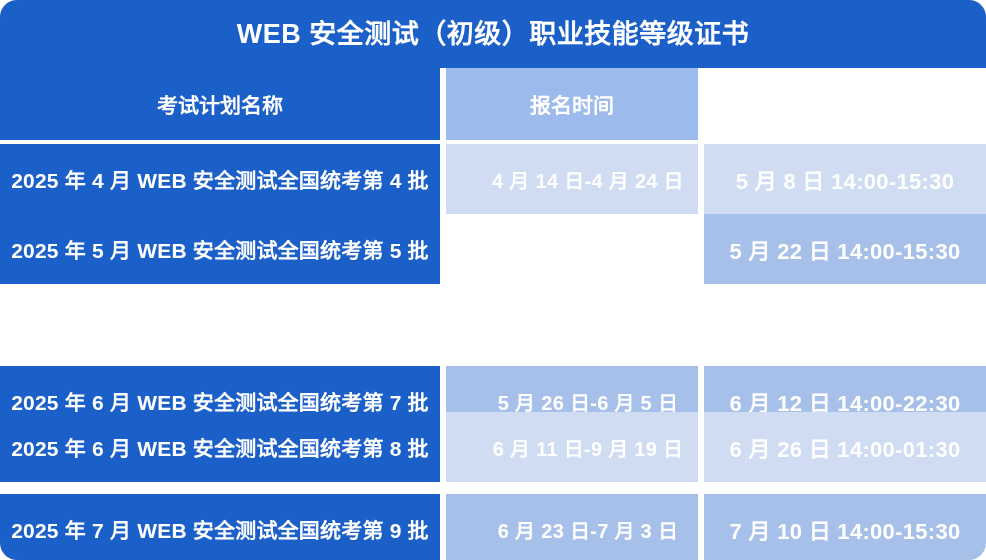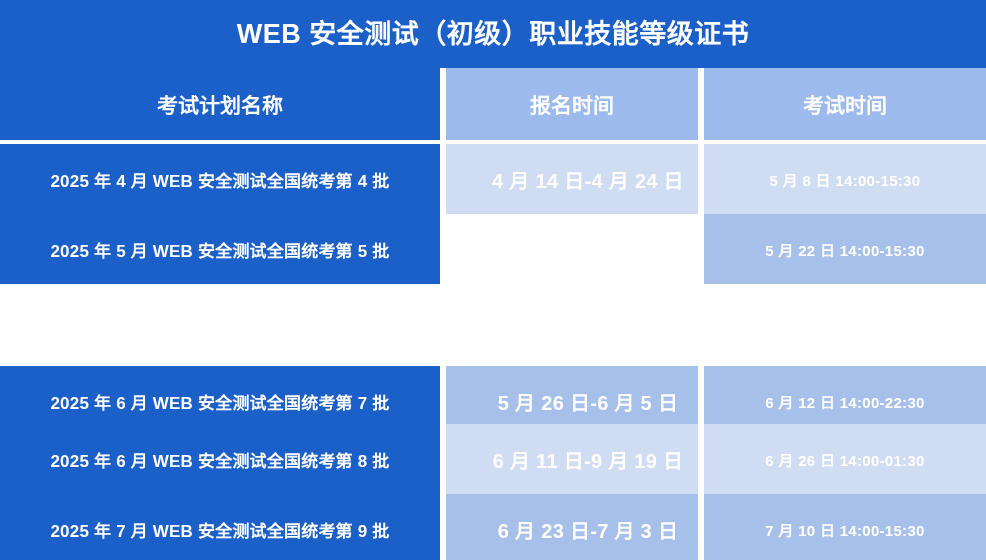--- a/index.html
+++ b/index.html
@@ -13,20 +13,21 @@
     -webkit-font-smoothing: antialiased;
   }
 
   .schedule-card {
     position: relative;
     width: 986px;
     height: 560px;
     overflow: hidden;
     background: #ffffff;
     box-sizing: border-box;
+    border-radius: 17px;
   }
 
   
   .title-bar {
     position: absolute;
     left: 0;
     top: 0;
     width: 986px;
     height: 68px;
     background: #1b5fc8;
@@ -87,21 +88,21 @@
   .header-row .col-reg,
   .header-row .col-exam {
     background: #9dbaec;
     font-size: 21px;
     font-weight: bold;
   }
 
   
   .data-row .col-plan {
     background: #1b5fc8;
-    font-size: 17px;
+    font-size: 21px;
     font-weight: bold;
     letter-spacing: 0.2px;
   }
 
   
   .data-row.shade-light .col-reg,
   .data-row.shade-light .col-exam {
     background: #cfdcf2;
   }
   .data-row.shade-dark .col-reg,
@@ -109,40 +110,39 @@
     background: #a7c0ea;
   }
 
   .date-text {
     font-size: 20px;
     font-weight: bold;
     letter-spacing: 0.3px;
     margin-left: 32px;
   }
   .exam-text {
-    font-size: 15px;
+    font-size: 22px;
     font-weight: bold;
     letter-spacing: 0.3px;
   }
 </style>
 </head>
 <body>
 
 <div class="schedule-card">
 
   <div class="title-bar">
     <span class="title-text">WEB 安全测试（初级）职业技能等级证书</span>
   </div>
 
   <div class="table-grid">
 
     <div class="grid-row header-row">
       <div class="cell col-plan">考试计划名称</div>
       <div class="cell col-reg">报名时间</div>
-      <div class="cell col-exam">考试时间</div>
     </div>
 
     <div class="grid-row data-row shade-light" style="top:76px;">
       <div class="cell col-plan">2025 年 4 月 WEB 安全测试全国统考第 4 批</div>
       <div class="cell col-reg">
           <span class="date-text">4 月 14 日-4 月 24 日</span>
         </div>
       <div class="cell col-exam">
           <span class="exam-text">5 月 8 日  14:00-15:30</span>
         </div>
@@ -159,21 +159,21 @@
     <div class="grid-row data-row shade-dark" style="top:298px;">
       <div class="cell col-plan">2025 年 6 月 WEB 安全测试全国统考第 7 批</div>
       <div class="cell col-reg">
           <span class="date-text">5 月 26 日-6 月 5 日</span>
         </div>
       <div class="cell col-exam">
           <span class="exam-text">6 月 12 日  14:00-22:30</span>
         </div>
     </div>
 
-    <div class="grid-row data-row shade-light" style="top:356px;">
+    <div class="grid-row data-row shade-light" style="top:344px;">
       <div class="cell col-plan">2025 年 6 月 WEB 安全测试全国统考第 8 批</div>
       <div class="cell col-reg">
           <span class="date-text">6 月 11 日-9 月 19 日</span>
         </div>
       <div class="cell col-exam">
           <span class="exam-text">6 月 26 日  14:00-01:30</span>
         </div>
     </div>
 
     <div class="grid-row data-row shade-dark" style="top:426px;">

